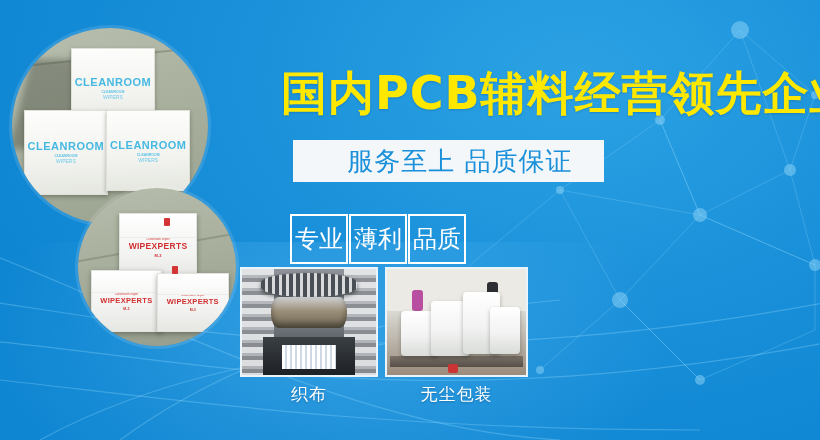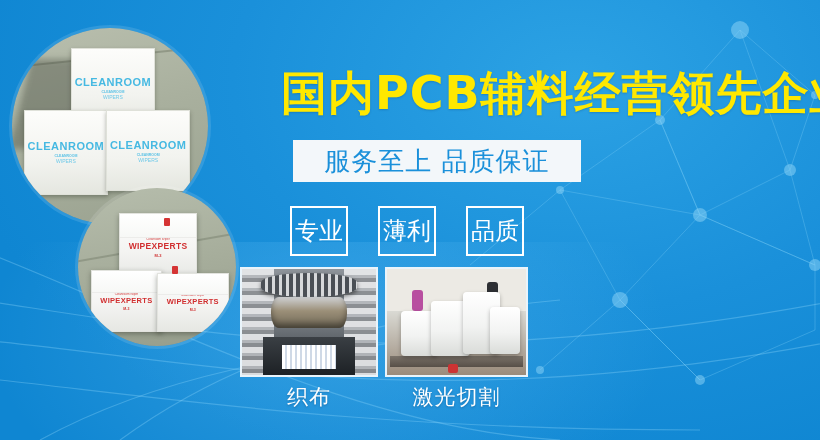--- a/index.html
+++ b/index.html
@@ -120,31 +120,31 @@
     font-family:"DejaVu Sans","Liberation Sans",sans-serif;
     white-space:nowrap;
     text-shadow:0 1px 2px rgba(0,60,110,.25);
   }
 
   
   .subtitle-bar{
     position:absolute;left:293px;top:140px;
     width:288px;height:42px;
     background:#f3f7fa;
-    display:flex;align-items:center;justify-content:center;
+    display:flex;align-items:center;justify-content:center;padding-left:23px;
   }
   .subtitle-text{
     font-size:26px;color:#1a90da;font-weight:500;letter-spacing:1px;
     font-family:"DejaVu Sans","Liberation Sans",sans-serif;white-space:nowrap;
   }
 
   
   .keyword-row{
-    position:absolute;left:290px;top:206px;
-    display:flex;gap:30px;
+    position:absolute;left:290px;top:214px;
+    display:flex;gap:1px;
   }
   .keyword-box{
     width:58px;height:50px;
     border:2px solid #ffffff;
     display:flex;align-items:center;justify-content:center;
     box-sizing:border-box;
   }
   .keyword-box span{
     font-size:24px;color:#ffffff;letter-spacing:0px;
     font-family:"DejaVu Sans","Liberation Sans",sans-serif;white-space:nowrap;
@@ -161,21 +161,21 @@
     display:flex;flex-direction:column;align-items:center;
   }
   .thumb:last-child{width:143px;}
   .thumb-img{
     width:100%;height:110px;
     border:2px solid #e9f4fb;
     box-sizing:border-box;overflow:hidden;position:relative;
     background:#c9d0d6;
   }
   .thumb-cap{
-    margin-top:6px;font-size:21px;color:#ffffff;letter-spacing:1px;
+    margin-top:6px;font-size:17px;color:#ffffff;letter-spacing:1px;
     font-family:"DejaVu Sans","Liberation Sans",sans-serif;white-space:nowrap;
     text-shadow:0 1px 2px rgba(0,50,95,.35);
   }
 
   
   .t1{background:linear-gradient(180deg,#8e949a 0%,#6e747a 55%,#33383d 100%);}
   .t1 .spools-l,.t1 .spools-r{
     position:absolute;top:0;bottom:0;width:24%;
     background:
       repeating-linear-gradient(180deg,#e9eaec 0 6px,#b9bcc0 6px 9px,#8e9195 9px 13px),
@@ -401,18 +401,18 @@
         <div class="wallb"></div>
         <div class="worker w1"></div>
           <div class="worker w2"></div>
         <div class="table"></div>
         <div class="bagstack bs1"></div>
           <div class="bagstack bs2"></div>
         <div class="bagstack bs3"></div>
           <div class="bagstack bs4"></div>
         <div class="bucket"></div>
       </div>
-      <div class="thumb-cap">激光切割</div>
+      <div class="thumb-cap">无尘包装</div>
     </div>
 
   </div>
 
 </div>
 
 </body></html>

